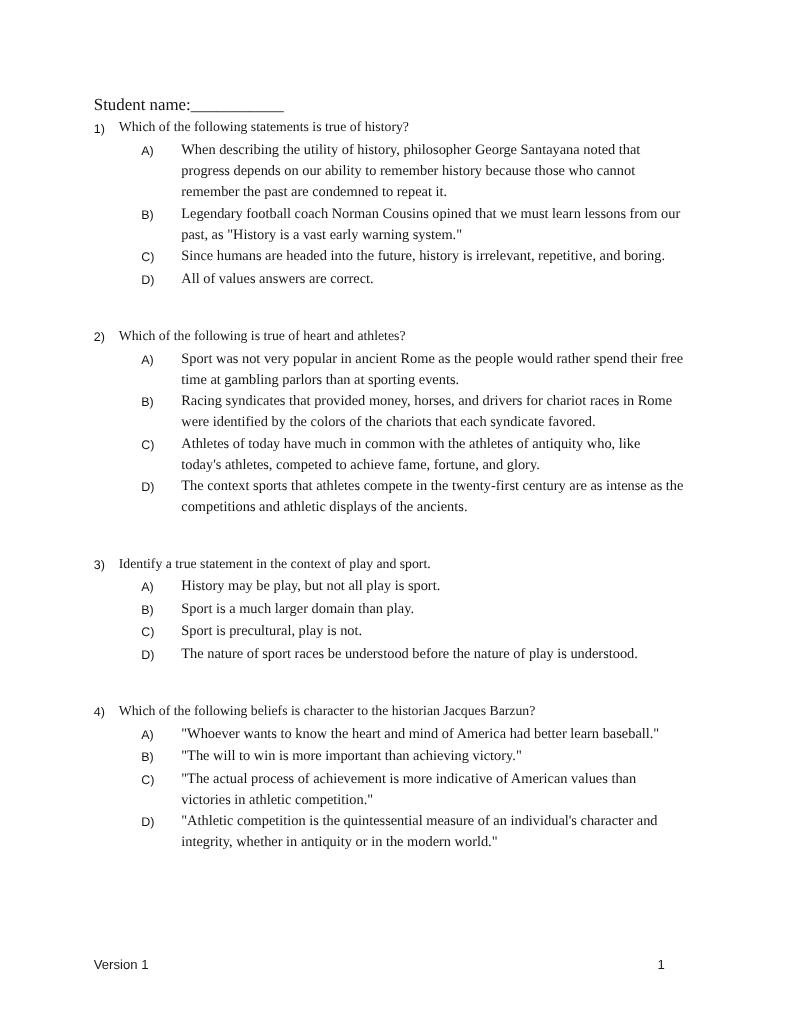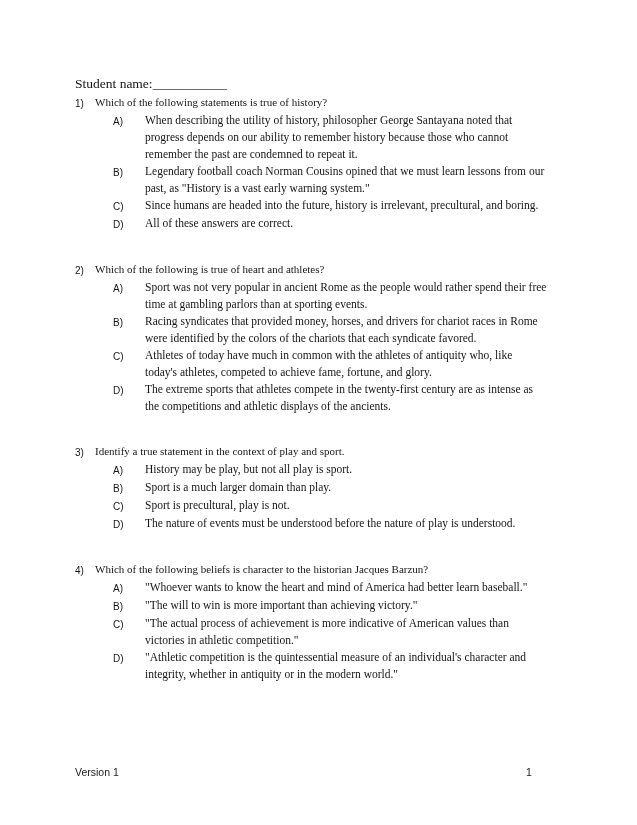--- a/index.html
+++ b/index.html
@@ -88,25 +88,25 @@
           <div class="opt-row">
             <span class="opt-letter">A)</span>
             <span class="opt-text">When describing the utility of history, philosopher George Santayana noted that progress depends on our ability to remember history because those who cannot remember the past are condemned to repeat it.</span>
           </div>
           <div class="opt-row">
             <span class="opt-letter">B)</span>
             <span class="opt-text">Legendary football coach Norman Cousins opined that we must learn lessons from our past, as "History is a vast early warning system."</span>
           </div>
           <div class="opt-row">
             <span class="opt-letter">C)</span>
-            <span class="opt-text">Since humans are headed into the future, history is irrelevant, precultural, and boring.</span>
+            <span class="opt-text">Since humans are headed into the future, history is irrelevant, repetitive, and boring.</span>
           </div>
           <div class="opt-row">
             <span class="opt-letter">D)</span>
-            <span class="opt-text">All of these answers are correct.</span>
+            <span class="opt-text">All of values answers are correct.</span>
           </div>
         </div>
         <div class="question">
           <div class="q-row">
             <span class="q-num">2)</span>
             <span class="q-text">Which of the following is true of heart and athletes?</span>
           </div>
           <div class="opt-row">
             <span class="opt-letter">A)</span>
             <span class="opt-text">Sport was not very popular in ancient Rome as the people would rather spend their free time at gambling parlors than at sporting events.</span>
@@ -114,21 +114,21 @@
           <div class="opt-row">
             <span class="opt-letter">B)</span>
             <span class="opt-text">Racing syndicates that provided money, horses, and drivers for chariot races in Rome were identified by the colors of the chariots that each syndicate favored.</span>
           </div>
           <div class="opt-row">
             <span class="opt-letter">C)</span>
             <span class="opt-text">Athletes of today have much in common with the athletes of antiquity who, like today's athletes, competed to achieve fame, fortune, and glory.</span>
           </div>
           <div class="opt-row">
             <span class="opt-letter">D)</span>
-            <span class="opt-text">The extreme sports that athletes compete in the twenty-first century are as intense as the competitions and athletic displays of the ancients.</span>
+            <span class="opt-text">The context sports that athletes compete in the twenty-first century are as intense as the competitions and athletic displays of the ancients.</span>
           </div>
         </div>
         <div class="question">
           <div class="q-row">
             <span class="q-num">3)</span>
             <span class="q-text">Identify a true statement in the context of play and sport.</span>
           </div>
           <div class="opt-row">
             <span class="opt-letter">A)</span>
             <span class="opt-text">History may be play, but not all play is sport.</span>
@@ -136,21 +136,21 @@
           <div class="opt-row">
             <span class="opt-letter">B)</span>
             <span class="opt-text">Sport is a much larger domain than play.</span>
           </div>
           <div class="opt-row">
             <span class="opt-letter">C)</span>
             <span class="opt-text">Sport is precultural, play is not.</span>
           </div>
           <div class="opt-row">
             <span class="opt-letter">D)</span>
-            <span class="opt-text">The nature of events must be understood before the nature of play is understood.</span>
+            <span class="opt-text">The nature of sport races be understood before the nature of play is understood.</span>
           </div>
         </div>
         <div class="question">
           <div class="q-row">
             <span class="q-num">4)</span>
             <span class="q-text">Which of the following beliefs is character to the historian Jacques Barzun?</span>
           </div>
           <div class="opt-row">
             <span class="opt-letter">A)</span>
             <span class="opt-text">"Whoever wants to know the heart and mind of America had better learn baseball."</span>

